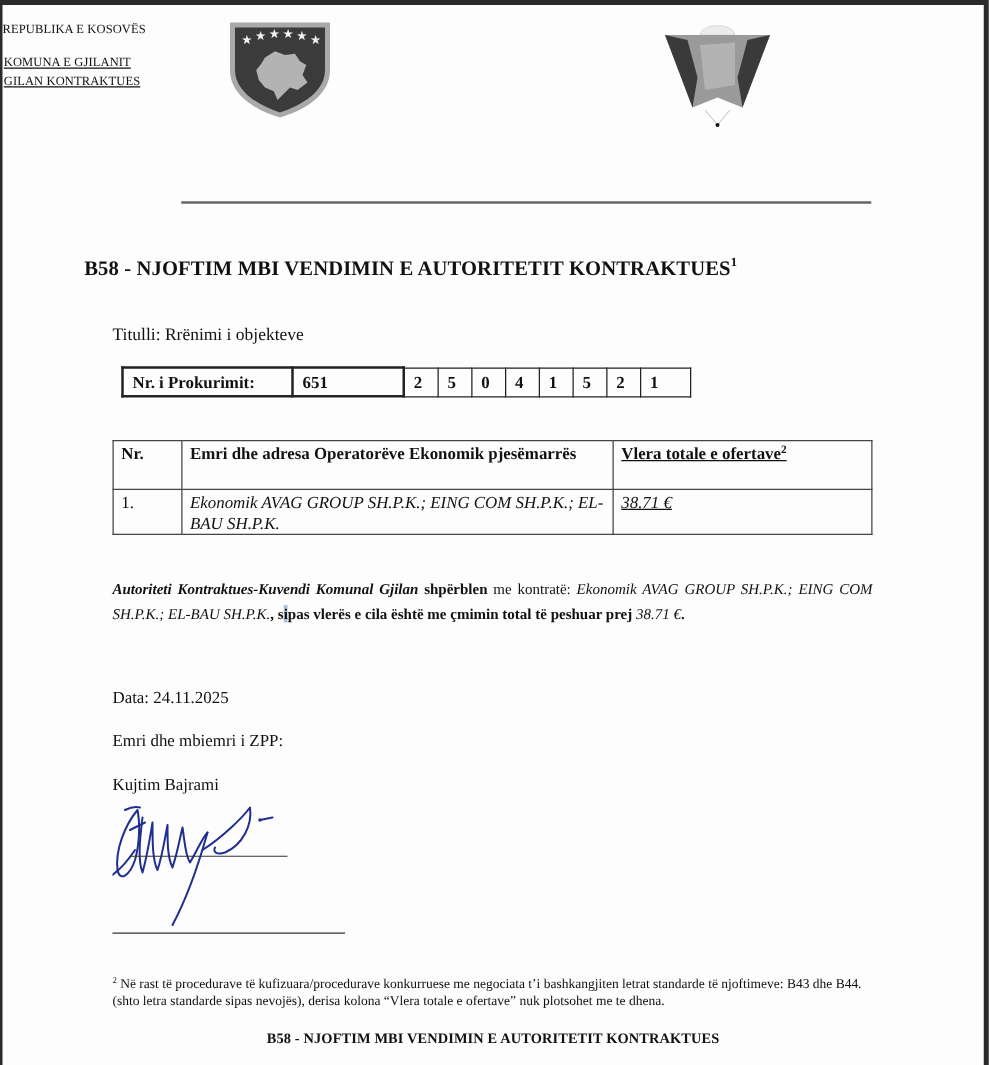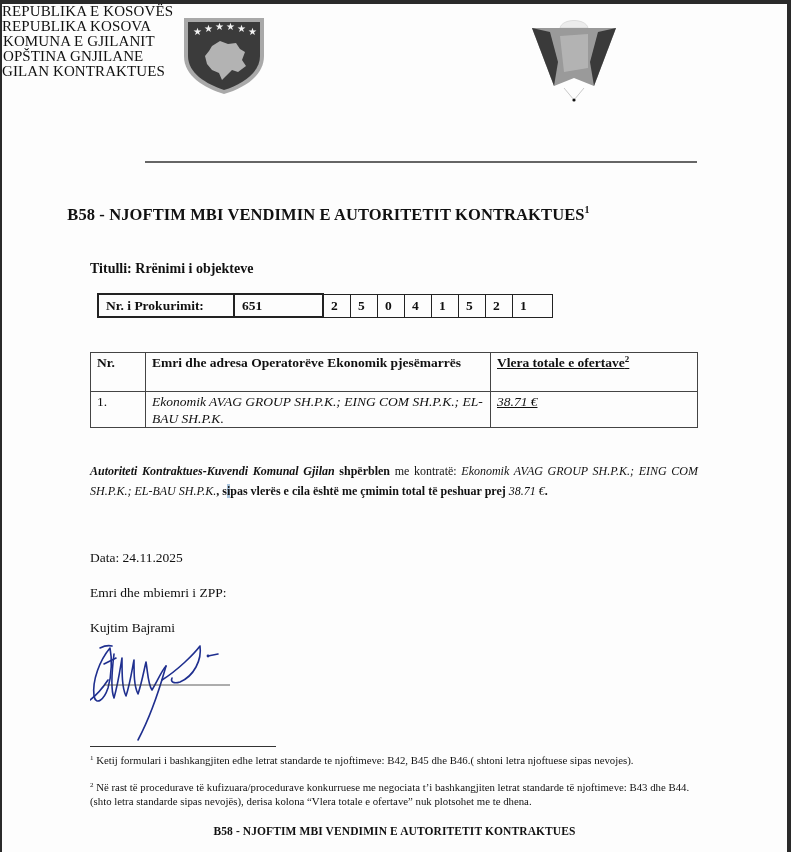--- a/index.html
+++ b/index.html
@@ -7,35 +7,35 @@
     width:791px; height:852px; position:relative; overflow:hidden;
     background:#2a2a2a;
     font-family:"Liberation Serif", "DejaVu Serif", serif;
     color:#111;
   }
   .page {
     position:absolute; left:2px; top:4px; width:785px; height:848px;
     background:#fdfdfd; overflow:hidden;
   }
   .abs { position:absolute; }
-  .hdr-left, .hdr-right { font-size:15px; line-height:15px; letter-spacing:0.1px; }
+  .hdr-left, .hdr-right { font-size:10px; line-height:15px; letter-spacing:0.1px;margin-top:12px; }
   .hdr-left { left:150px; top:101px; }
-  .hdr-right { left:488px; top:98px; }
+  .hdr-right { left:488px; top:98px;text-decoration:underline; }
   .hdr-right div:first-child, .hdr-right div:nth-child(2) { padding-left:1px; }
   .rule { position:absolute; left:143px; top:157px; width:552px; height:1.5px; background:#666; }
   .title {
     position:absolute; left:0; width:653px; top:201px; text-align:center;
     font-weight:bold; font-size:16.5px; letter-spacing:0.1px;
   }
   .title sup { font-size:10px; vertical-align:7px; line-height:0; }
   .subtitle {
     position:absolute; left:0; width:785px; top:222px; text-align:center;
     font-style:italic; font-size:11px;
   }
-  .titulli { position:absolute; left:88px; top:257px; font-weight:bold; font-size:14px; }
+  .titulli { position:absolute; left:88px; top:257px; font-weight:normal; font-size:14px; }
   table { border-collapse:collapse; }
   .proc {
     position:absolute; left:95px; top:289px;
     font-weight:bold; font-size:13.5px;
   }
   .proc td { border:1.5px solid #222; height:21px; padding:0 0 0 7px; vertical-align:middle; }
   .proc td.lbl { width:127px; border-width:2px; }
   .proc td.num { width:80px; border-width:2px;margin-top:40px; }
   .proc td.dg { width:19px; }
   .proc td.dg.last { width:32px; }
@@ -94,26 +94,24 @@
     <path d="M2 10 H86 L64 68 L44 60 L24 68 Z" fill="#9a9a9a"></path>
     <path d="M2 10 L24 68 L28 44 L20 14 Z" fill="#3a3a3a"></path>
     <path d="M86 10 L64 68 L60 44 L68 14 Z" fill="#3a3a3a"></path>
     <path d="M30 18 L58 16 L58 50 L34 54 Z" fill="#bdbdbd" opacity="0.7"></path>
     <path d="M34 70 L44 82 L54 70" fill="none" stroke="#bbb" stroke-width="0.8"></path>
     <circle cx="44" cy="82" r="1.6" fill="#111"></circle>
   </svg>
 
   <div class="hdr-left">
     <div>REPUBLIKA E KOSOVËS</div>
-    <div>REPUBLIKA KOSOVA</div>
   </div>
 
   <div class="hdr-right">
     <div>KOMUNA E GJILANIT</div>
-    <div>OPŠTINA GNJILANE</div>
     <div>GILAN KONTRAKTUES</div>
   </div>
 
   <div class="rule"></div>
 
   <div class="title">
     <span>B58 - NJOFTIM MBI VENDIMIN E AUTORITETIT KONTRAKTUES</span><sup>1</sup>
   </div>
 
   <div class="titulli">
@@ -176,21 +174,18 @@
       <path d="M118 16 L128 14"></path>
       <path d="M10 8 C14 6 18 5 22 6"></path>
       <path d="M0 60 C8 54 14 46 18 40"></path>
     </g>
     <line x1="14" y1="45" x2="140" y2="45" stroke="#333" stroke-width="0.8"></line>
     <circle cx="118" cy="16" r="1.4" fill="#1f2f8f"></circle>
   </svg>
 
   <div class="fn-rule"></div>
 
-  <div class="fn" style="top:750px">
-    <sup>1</sup> <span>Ketij formulari  i bashkangjiten edhe letrat standarde te njoftimeve: B42, B45 dhe B46.( shtoni letra njoftuese sipas nevojes).</span>
-  </div>
   <div class="fn" style="top:777px">
     <sup>2</sup> <span>Në rast të procedurave të kufizuara/procedurave konkurruese me negociata t’i bashkangjiten letrat standarde të njoftimeve: B43 dhe B44.(shto letra standarde sipas nevojës), derisa kolona  “Vlera totale e ofertave” nuk plotsohet me te dhena.</span>
   </div>
 
   <div class="footer-title">B58 - NJOFTIM MBI VENDIMIN E AUTORITETIT KONTRAKTUES</div>
 </div>
 
 </body></html>

